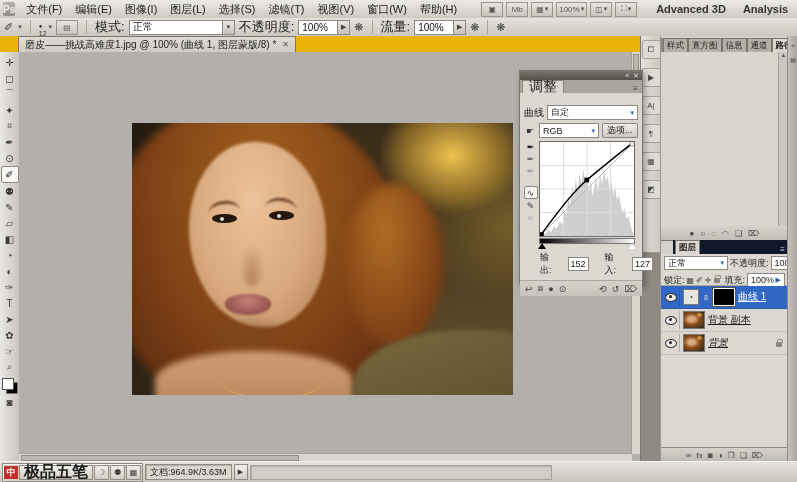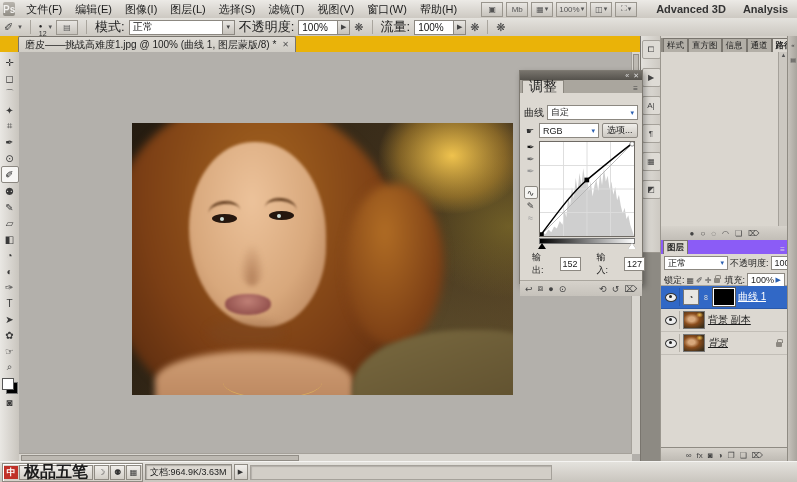--- a/index.html
+++ b/index.html
@@ -114,21 +114,21 @@
   .cp-ic.box{border:1px solid #8c8881;background:#f5f4f1;border-radius:2px;}
   .cp-ic.dim{color:#999;}
   .gridwrap{flex:1;}
   .curvegrid{position:relative;width:94px;height:94px;background:#fff;border:1px solid #6e6a64;}
   .curvegrid svg{display:block;width:100%;height:100%;}
   .gradh{margin-top:1px;margin-left:0;width:96px;height:6px;background:linear-gradient(90deg,#000,#fff);border:1px solid #777;box-sizing:border-box;}
   .sliderrow{position:relative;width:96px;height:6px;}
   .slider{position:absolute;top:-1px;width:0;height:0;border-left:4px solid transparent;border-right:4px solid transparent;}
   .slider.black{left:-1px;border-bottom:6px solid #000;}
   .slider.white{right:-1px;border-bottom:6px solid #fff;filter:drop-shadow(0 0 .5px #555);}
-  .cp-io{display:flex;align-items:center;gap:16px;margin:1px 0 3px 8px;}
+  .cp-io{display:flex;align-items:center;gap:16px;margin:1px 0 3px 16px;}
   .io-fld{background:#fff;border:1px solid #8c8881;width:26px;height:12px;font-size:9px;display:flex;align-items:center;padding:0 2px;}
   .cp-footer{border-top:1px solid #aaa69e;height:15px;display:flex;align-items:center;gap:5px;padding:0 5px;
     background:linear-gradient(#d6d2cb,#c6c2bb);}
   .cp-f-ic{font-size:9px;color:#444;}
   
   .iconstrip{position:absolute;left:640px;top:36px;width:20px;bottom:20px;background:#8d8a83;border-left:1px solid #79756e;}
   .iconstrip .lightpart{position:absolute;left:0;top:0;right:0;height:212px;background:linear-gradient(90deg,#e3e1dc,#ccc8c1);
     display:flex;flex-direction:column;align-items:center;padding-top:4px;gap:2px;border-bottom:1px solid #9a968e;}
   .dockic{width:17px;height:17px;border:1px solid #a5a19a;background:#dedbd5;border-radius:2px;
     display:flex;align-items:center;justify-content:center;font-size:8px;color:#444;margin-bottom:7px;}
@@ -137,21 +137,21 @@
   .ptab{font-size:8.5px;padding:1px 3px;background:#b3afa7;border:1px solid #79756e;border-bottom:none;color:#222;
     white-space:nowrap;height:11px;display:flex;align-items:center;}
   .ptab.active{background:#dcd8d1;font-weight:bold;}
   .pmenu{margin-left:auto;font-size:8px;color:#ddd;padding:0 3px;}
   .pathsbody{position:absolute;left:0;top:16px;right:0;height:174px;background:#dad6cf;border-bottom:1px solid #a5a19a;}
   .pscroll{position:absolute;right:0;top:0;width:9px;bottom:0;background:#ccc8c1;border-left:1px solid #a5a19a;
     font-size:6px;color:#555;text-align:center;}
   .pathsfoot{position:absolute;left:0;top:190px;right:0;height:14px;background:linear-gradient(#d6d2cb,#c2beb7);
     display:flex;align-items:center;gap:6px;justify-content:center;border-bottom:1px solid #79756e;font-size:8px;color:#444;}
   
-  .ltabrow{position:absolute;left:0;top:204px;right:0;height:14px;background:#8b5cf6;display:flex;align-items:flex-end;padding-left:2px;}
+  .ltabrow{position:absolute;left:12px;top:204px;right:0;height:14px;background:#0f172a;display:flex;align-items:flex-end;padding-left:2px;}
   .lcontrols{position:absolute;left:0;top:218px;right:0;height:32px;background:#dcd8d1;border-bottom:1px solid #aaa69e;padding:2px 3px;box-sizing:border-box;}
   .lrow{display:flex;align-items:center;gap:2px;margin-bottom:3px;}
   .lrow .ddl{flex:0 0 56px;height:12px;}
   .tinylabel{font-size:9px;white-space:nowrap;}
   .lockics{display:flex;gap:2px;font-size:8px;color:#444;align-items:center;}
   .minilock{display:inline-block;width:6px;height:5px;background:#8c8881;border-radius:1px;position:relative;margin-left:1px;}
   .minilock:before{content:"";position:absolute;left:1px;top:-3px;width:4px;height:3px;border:1px solid #8c8881;border-bottom:none;border-radius:2px 2px 0 0;}
   .layerlist{position:absolute;left:0;top:250px;right:0;bottom:14px;background:#dcd8d1;}
   .layer{height:22px;display:flex;align-items:center;gap:3px;border-bottom:1px solid #c2beb7;padding:0 2px;}
   .layer.sel{background:#3168c6;color:#fff;border-bottom-color:#2a59aa;}

